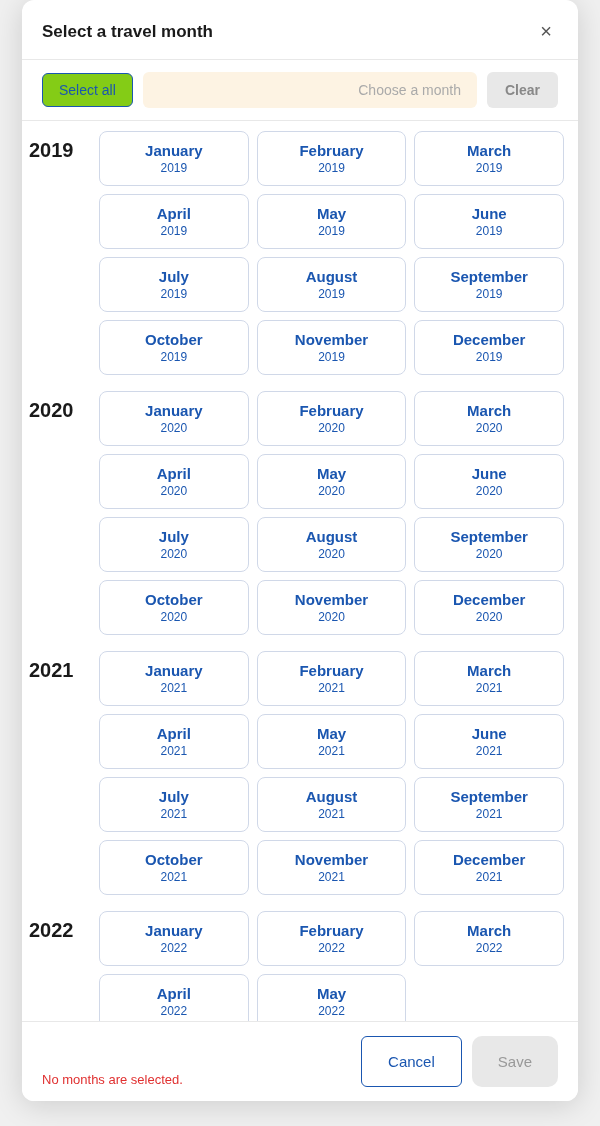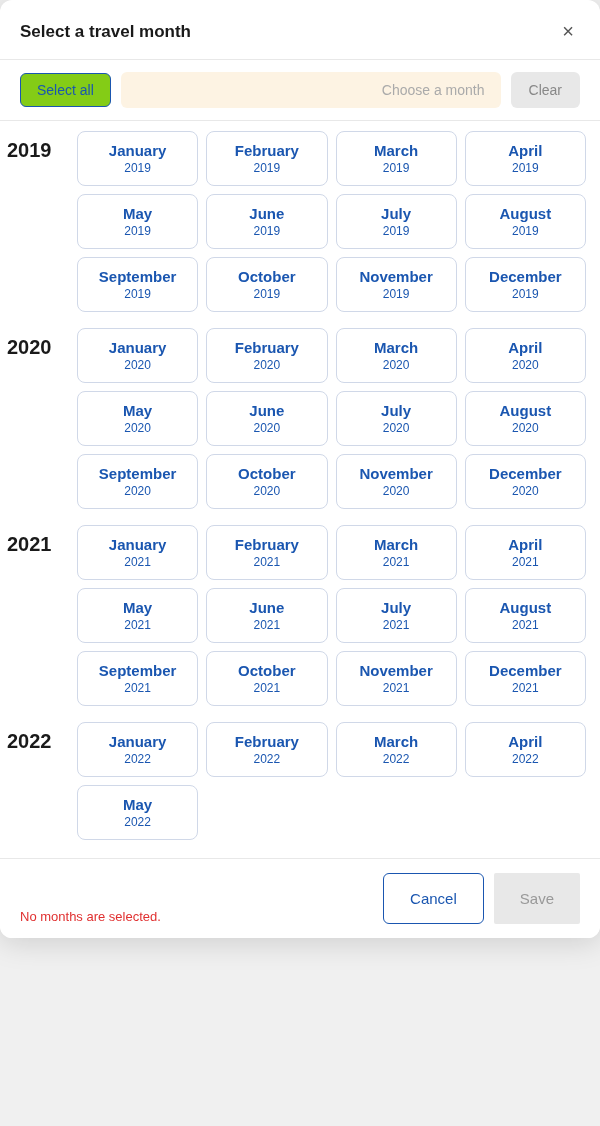--- a/index.html
+++ b/index.html
@@ -5,21 +5,21 @@
     * { box-sizing: border-box; margin: 0; padding: 0; }
     body {
       font-family: -apple-system, BlinkMacSystemFont, 'Segoe UI', sans-serif;
       background: #f0f0f0;
       display: flex;
       justify-content: center;
       align-items: flex-start;
       min-height: 100vh;
     }
     .modal {
-      width: 600px;
+      width: 556px;
       background: #fff;
       border-radius: 12px;
       box-shadow: 0 4px 30px rgba(0,0,0,0.15);
       display: flex;
       flex-direction: column;
       overflow: hidden;
     }
     .modal-header {
       display: flex;
       align-items: center;
@@ -69,21 +69,21 @@
       color: #aaa;
       text-align: right;
     }
     .clear-btn {
       background: #e8e8e8;
       border: none;
       color: #888;
       border-radius: 6px;
       padding: 10px 18px;
       font-size: 14px;
-      font-weight: 400;
+      font-weight: 700;
       cursor: pointer;
       white-space: nowrap;
       text-align: center;
     }
     .scroll-area {
       overflow-y: auto;
       flex: 1;
       padding: 10px 14px 10px 7px;
       max-height: 900px;
     }
@@ -96,21 +96,21 @@
     .year-label {
       font-size: 20px;
       font-weight: 700;
       color: #1a1a1a;
       width: 70px;
       min-width: 70px;
       padding-top: 8px;
     }
     .months-grid {
       display: grid;
-      grid-template-columns: repeat(4, 1fr);
+      grid-template-columns: repeat(3, 1fr);
       gap: 8px;
       flex: 1;
     }
     .month-btn {
       background: #fff;
       border: 1.5px solid #d0d8e8;
       border-radius: 8px;
       padding: 10px 8px;
       cursor: pointer;
       display: flex;
@@ -153,21 +153,21 @@
       border-radius: 6px;
       padding: 16px 26px;
       font-size: 15px;
       font-weight: 500;
       cursor: pointer;
     }
     .save-btn {
       background: #e8e8e8;
       border: none;
       color: #999;
-      border-radius: 2px;
+      border-radius: 10px;
       padding: 9px 26px;
       font-size: 15px;
       font-weight: 500;
       cursor: pointer;
     }
   </style>
 </head>
 <body>
 
 <div class="modal">

